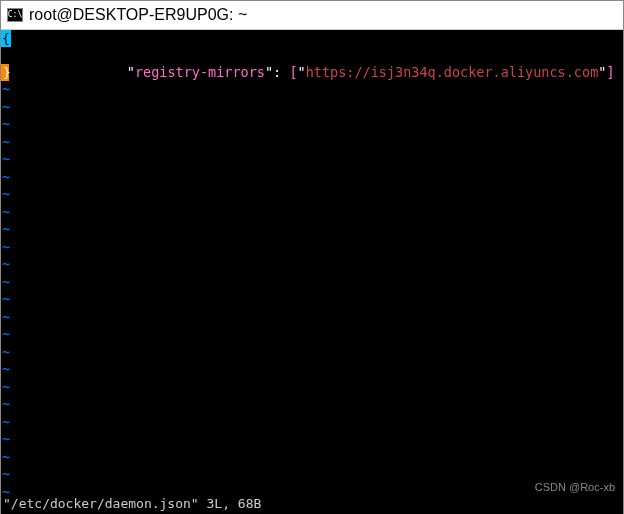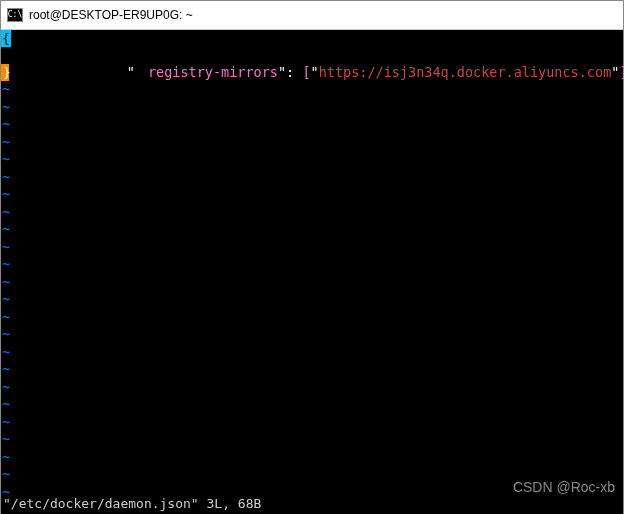--- a/index.html
+++ b/index.html
@@ -49,21 +49,21 @@
       line-height: 7px;
     }
     .titlebar-icon-inner {
       color: #fff;
       font-size: 8px;
       line-height: 8px;
       font-family: monospace;
     }
     .titlebar-text {
       font-family: "Segoe UI", Tahoma, sans-serif;
-      font-size: 12px;
+      font-size: 16px;
       color: #000;
     }
     .terminal {
       background: #000000;
       height: 484px;
       position: relative;
       font-size: 13.5px;
       line-height: 17px;
     }
     .line1-marker {
@@ -99,40 +99,40 @@
     }
     .content-line {
       position: absolute;
       top: 17px;
       left: 77px;
       white-space: pre;
       font-family: Consolas, monospace;
       font-size: 13.5px;
     }
     .json-key-quote { color: #ffffff; }
-    .json-key { color: #ff6ec7; margin-left: 13px; }
+    .json-key { color: #ff6ec7; }
     .json-colon { color: #ffffff; }
     .json-bracket { color: #ff6ec7; }
     .json-str-quote { color: #ffffff; }
     .json-str { color: #cc4444; }
     .status-line {
       position: absolute;
       bottom: 2px;
       left: 2px;
       color: #cccccc;
       font-family: Consolas, monospace;
       font-size: 13px;
     }
     .watermark {
       position: absolute;
       bottom: 18px;
       right: 8px;
       color: #888888;
       font-family: "Segoe UI", sans-serif;
-      font-size: 14px;
+      font-size: 11px;
     }
   </style>
 </head>
 <body>
 
 <div class="window">
   <div class="titlebar">
     <div class="titlebar-icon">
       <span class="titlebar-icon-inner">C:\</span>
     </div>

